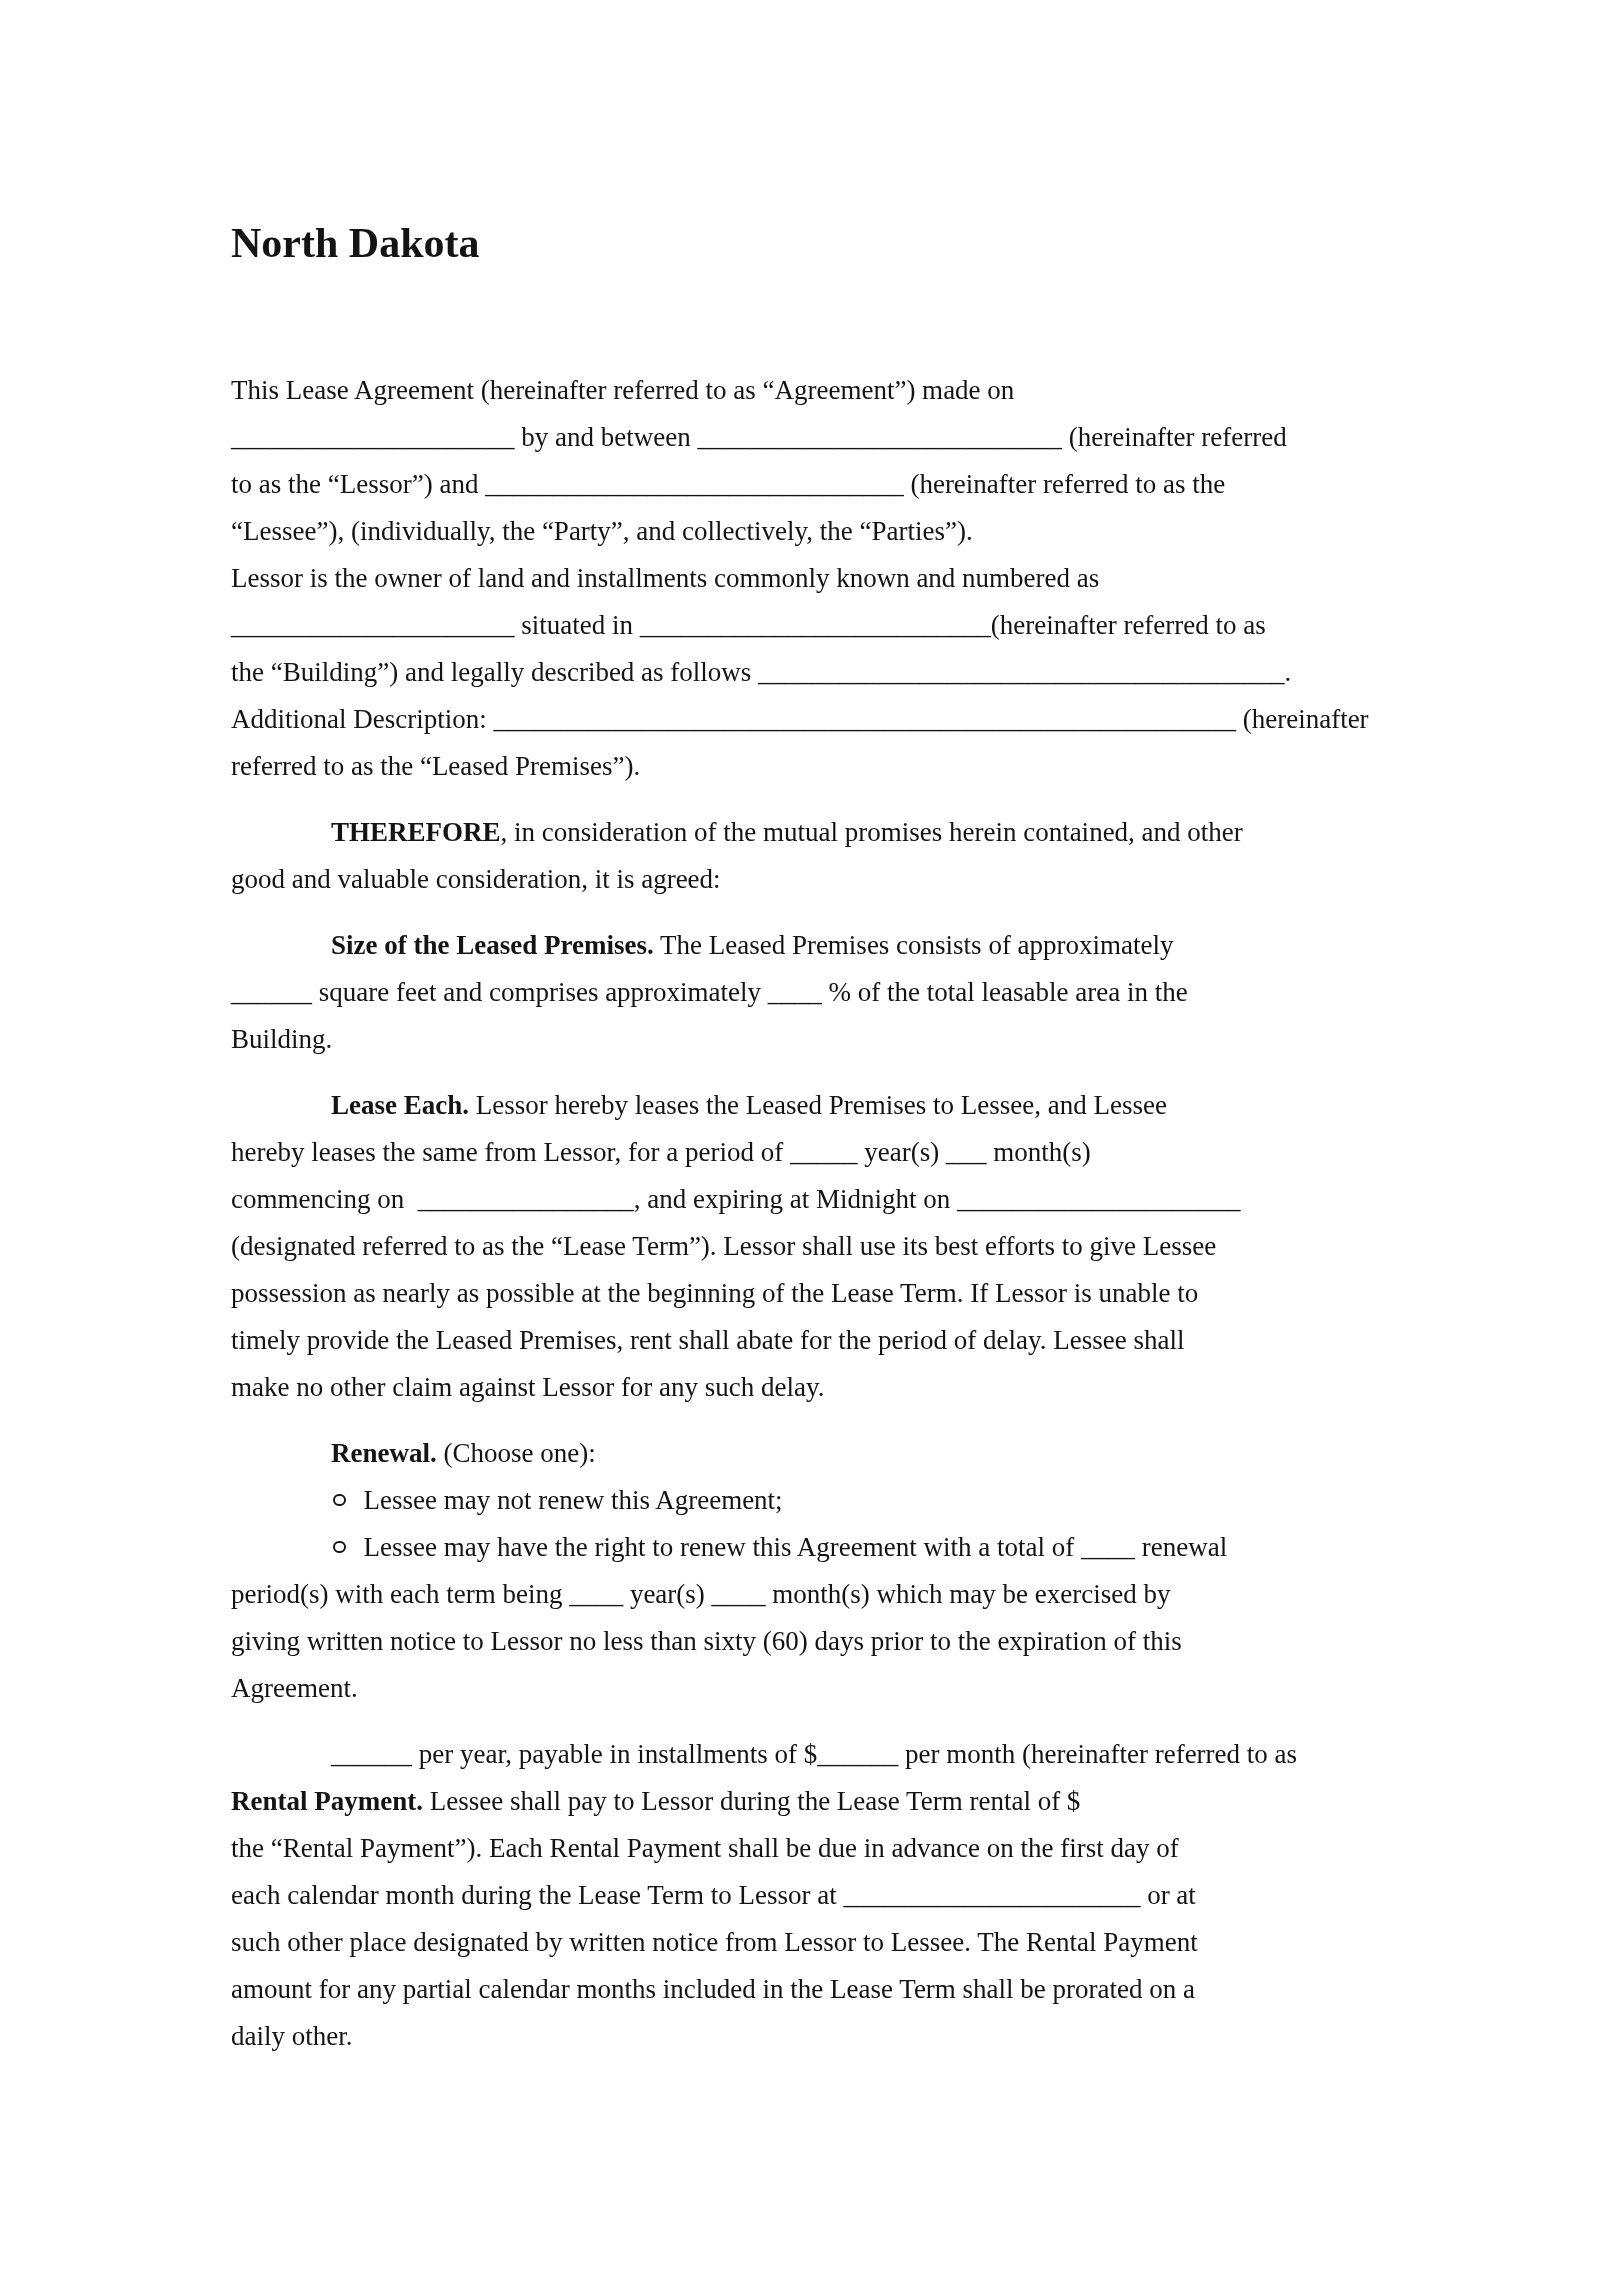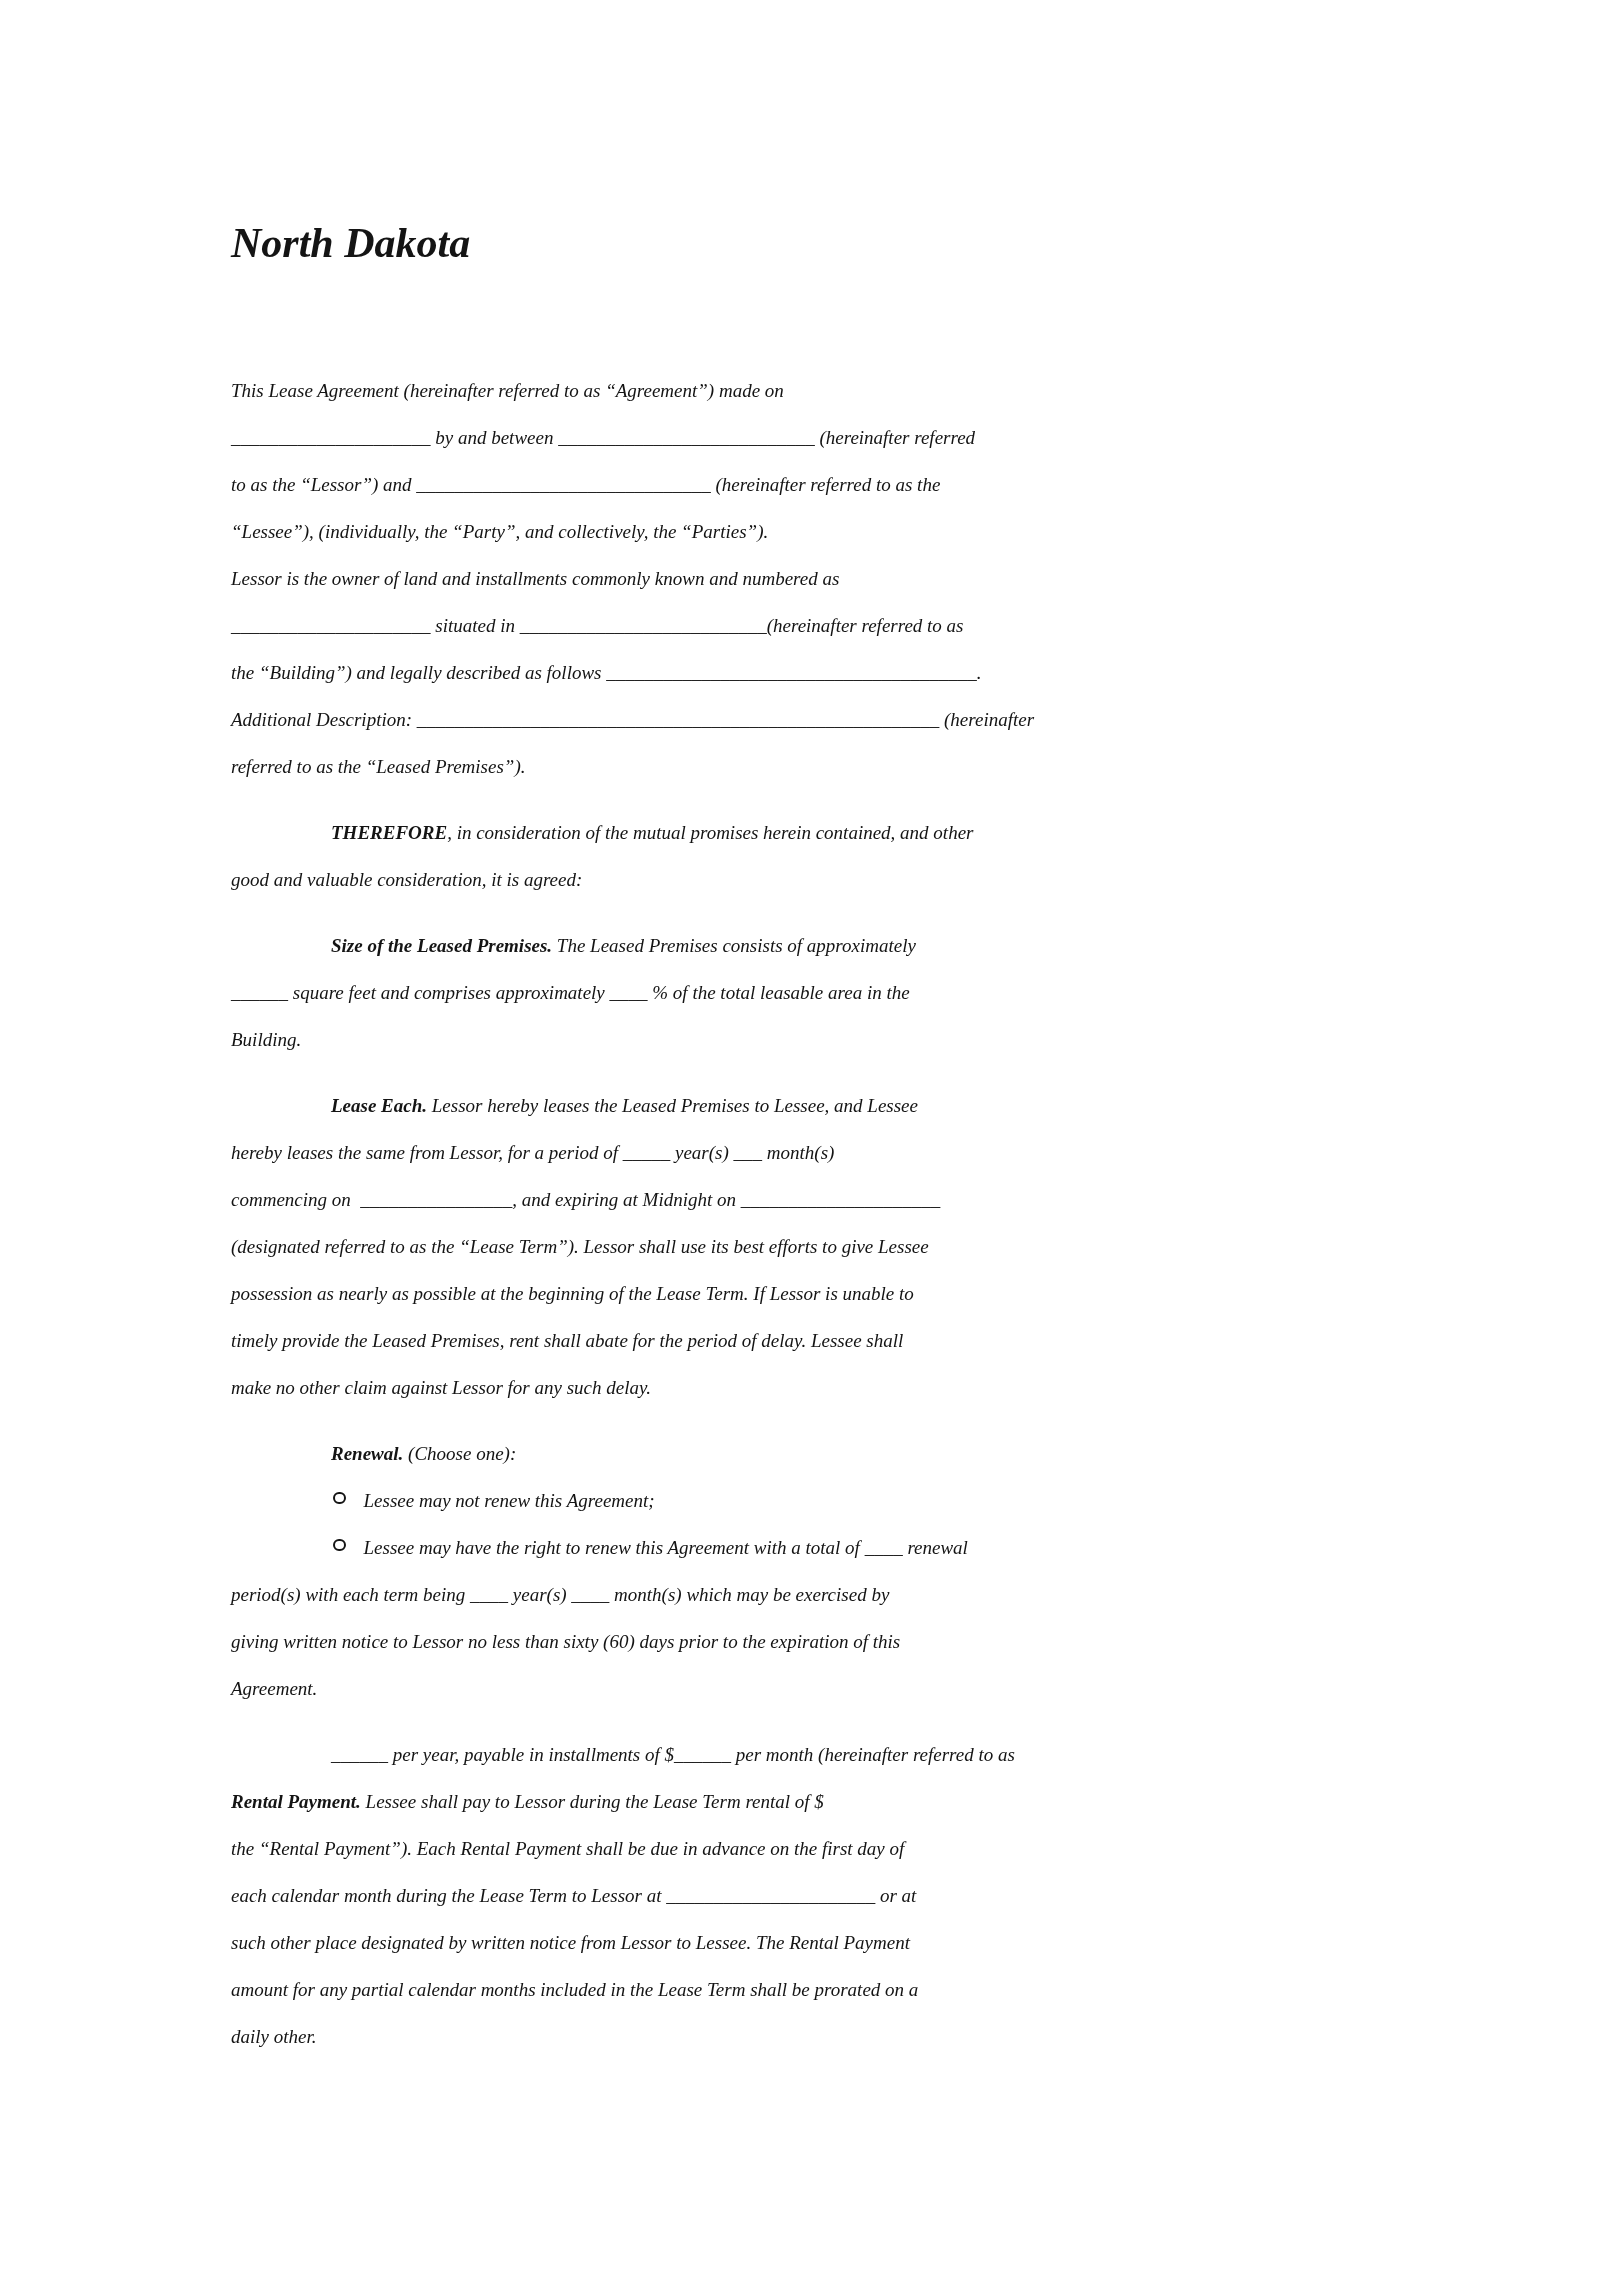--- a/index.html
+++ b/index.html
@@ -4,39 +4,38 @@
 <style>
   html, body { margin: 0; padding: 0; background: #ffffff; }
   .page {
     position: relative;
     width: 1622px;
     height: 2293px;
     background: #ffffff;
     overflow: hidden;
     font-family: "Liberation Serif", serif;
     color: #141414;
-    font-style: italic;
   }
   .doc {
     position: absolute;
     left: 231px;
     top: 219px;
     width: 1191px;
   }
   .title {
     margin: 0;
     font-size: 42px;
     line-height: 48px;
     font-weight: 700;
     letter-spacing: 0px;
   }
   .title-line { white-space: pre; }
   .body {
     margin-top: 100px;
-    font-size: 19px;
+    font-size: 27px;
     line-height: 47px;
   }
   .para { margin: 0 0 19px 0; }
   .para:last-child { margin-bottom: 0; }
   .line { white-space: pre; }
   .para.indent .line:first-child { padding-left: 100px; }
   .line.bullet { padding-left: 102px; }
   .seg-bold { font-weight: 700; }
   .bullet-circle {
     display: inline-block;

